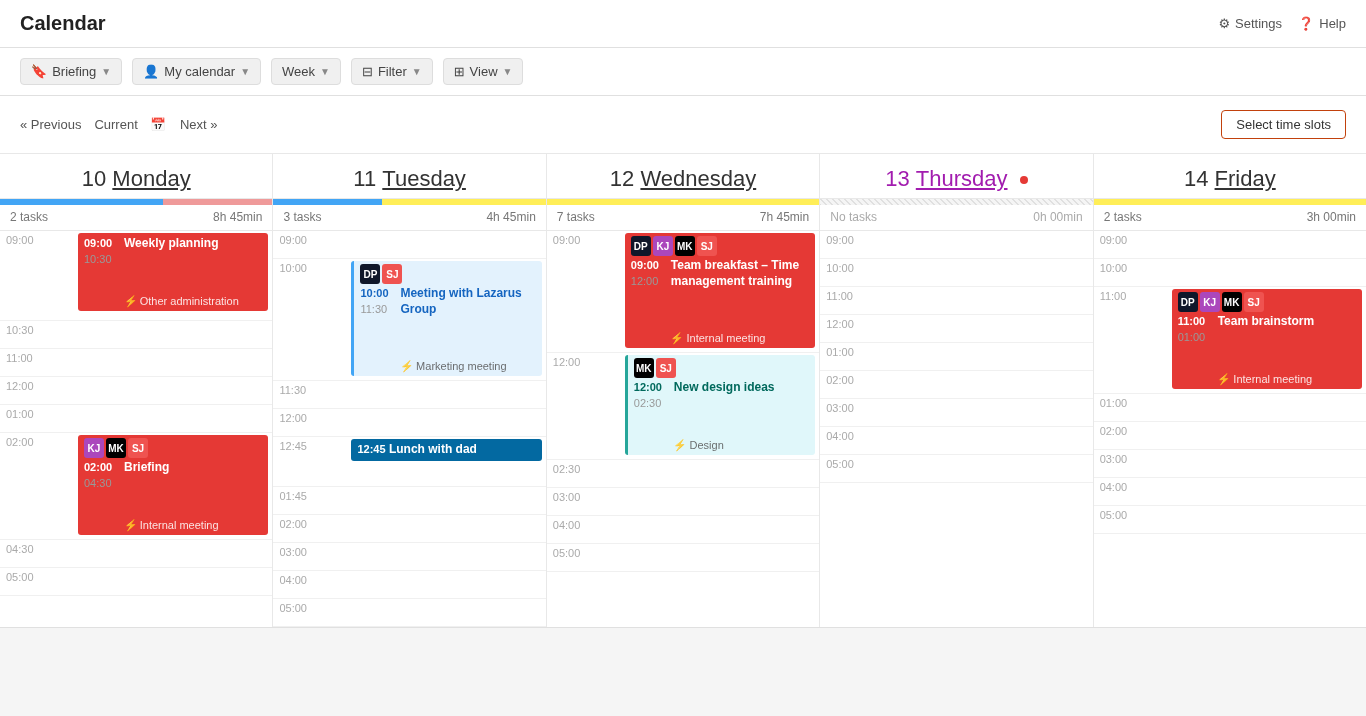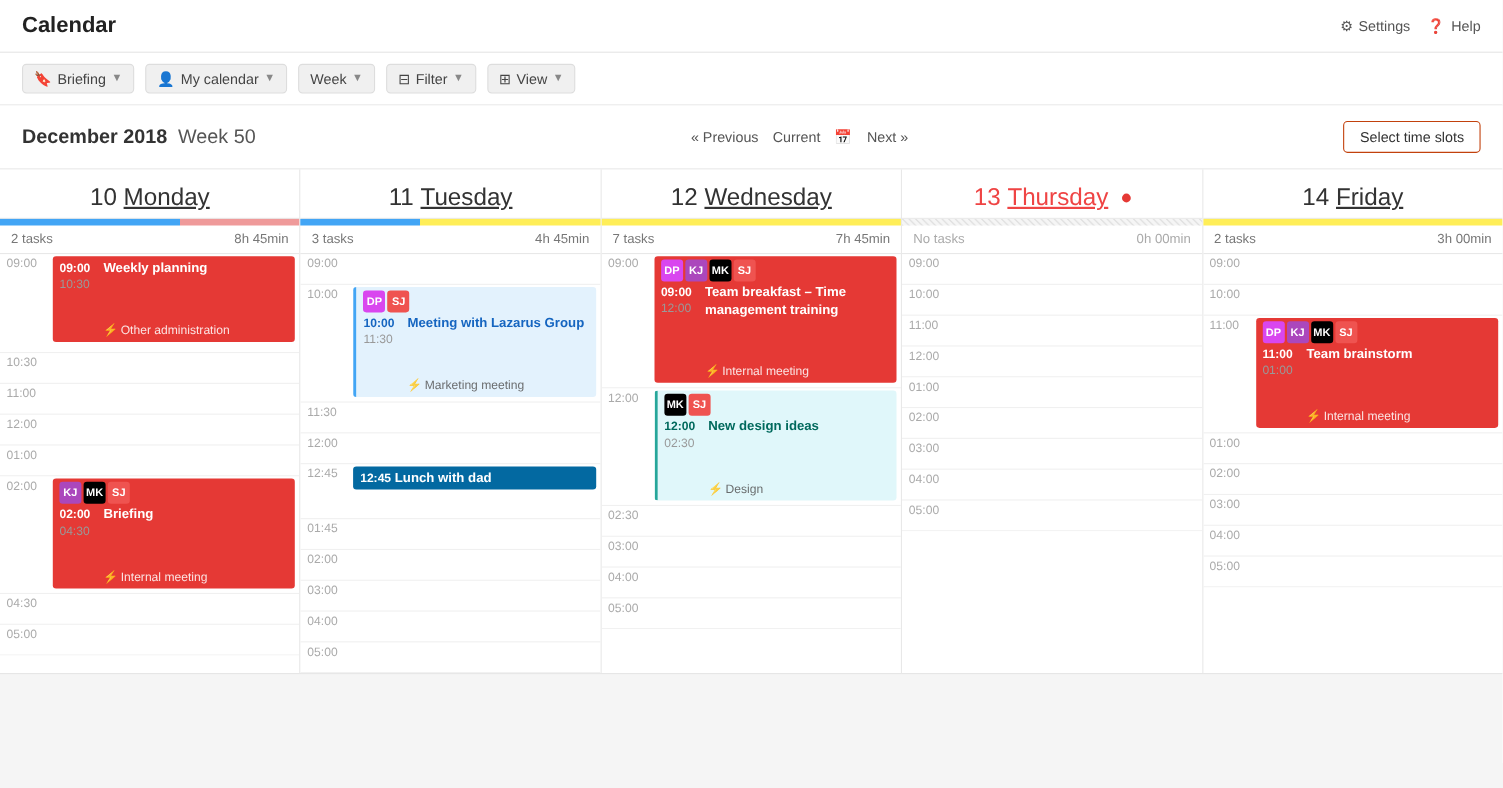--- a/index.html
+++ b/index.html
@@ -47,37 +47,37 @@
     .day-col:last-child { border-right: none; }
 
     .day-header {
       padding: 12px 10px 6px;
       text-align: center;
       font-size: 22px;
       font-weight: 300;
       color: #333;
       border-bottom: 1px solid #e8e8e8;
     }
-    .day-header.today { color: #ef4444; }
+    .day-header.today { color: #a21caf; }
     .day-header .day-num { font-weight: 300; }
     .day-header .day-name { font-weight: 400; text-decoration: underline; }
     .today-dot {
       display: inline-block; width: 8px; height: 8px; border-radius: 50%;
       background: #e53935; margin-left: 6px; vertical-align: middle;
     }
 
     .day-bar { height: 6px; margin: 0; }
     .day-stats {
       display: flex; justify-content: space-between; align-items: center;
       padding: 5px 10px 6px; font-size: 12px; color: #777; border-bottom: 1px solid #e8e8e8;
     }
     .day-stats.no-tasks { color: #aaa; }
 
     .time-slots { overflow: hidden; }
-    .time-slot { display: flex; min-height: 28px; border-bottom: 1px solid #f0f0f0; position: relative; }
+    .time-slot { display: flex; min-height: 28px; border-bottom: 1px solid #f0f0f0; position: relative; gap: 30px; }
     .time-label { width: 44px; min-width: 44px; font-size: 11px; color: #aaa; padding: 3px 4px 0 6px; flex-shrink: 0; }
     .slot-content { flex: 1; position: relative; padding: 2px 4px; }
 
     .event-block {
       border-radius: 3px; padding: 3px 6px; margin-bottom: 2px;
       font-size: 12px; line-height: 1.3;
     }
     .event-block.red { background: #e53935; color: #fff; }
     .event-block.orange { background: #0369a1; color: #fff; }
 
@@ -86,21 +86,21 @@
     .event-title { font-weight: 600; font-size: 12px; }
     .event-subtitle { font-size: 11px; opacity: 0.85; margin-top: 42px; }
     .event-subtitle .lightning { margin-right: 2px; }
 
     .avatar-row { display: flex; gap: 2px; margin-bottom: 2px; flex-wrap: wrap; }
     .avatar-badge {
       display: inline-flex; align-items: center; justify-content: center;
       width: 20px; height: 20px; border-radius: 3px; font-size: 10px; font-weight: 600;
       color: #fff;
     }
-    .avatar-dp { background: #d946ef; }
+    .avatar-dp { background: #0f172a; }
     .avatar-kj { background: #ab47bc; }
     .avatar-mk { background: #000000; }
     .avatar-sj { background: #ef5350; }
     .hatched { background-image: repeating-linear-gradient(45deg, #e0e0e0 0, #e0e0e0 1px, transparent 0, transparent 50%); background-size: 6px 6px; background-color: #f5f5f5; }
 
     .inline-event-row { display: flex; align-items: flex-start; gap: 4px; }
     .inline-event-time-col { min-width: 36px; }
   </style>
 </head>
 <body>
@@ -142,24 +142,20 @@
   <button class="toolbar-btn">
     <span>⊞</span>
     <span>View</span>
     <span class="arrow">▼</span>
   </button>
 </div>
 
 <div class="calendar-area">
 
   <div class="calendar-nav">
-    <div>
-      <span style="font-size:18px;font-weight:700;">December 2018</span>
-      <span style="font-size:18px;font-weight:400;color:#555;margin-left:6px;">Week 50</span>
-    </div>
     <div class="nav-controls">
       <button class="nav-btn">« Previous</button>
       <button class="nav-btn">Current</button>
       <button class="nav-btn">
         <span>📅</span>
       </button>
       <button class="nav-btn">Next »</button>
     </div>
     <button class="select-slots-btn">Select time slots</button>
   </div>

